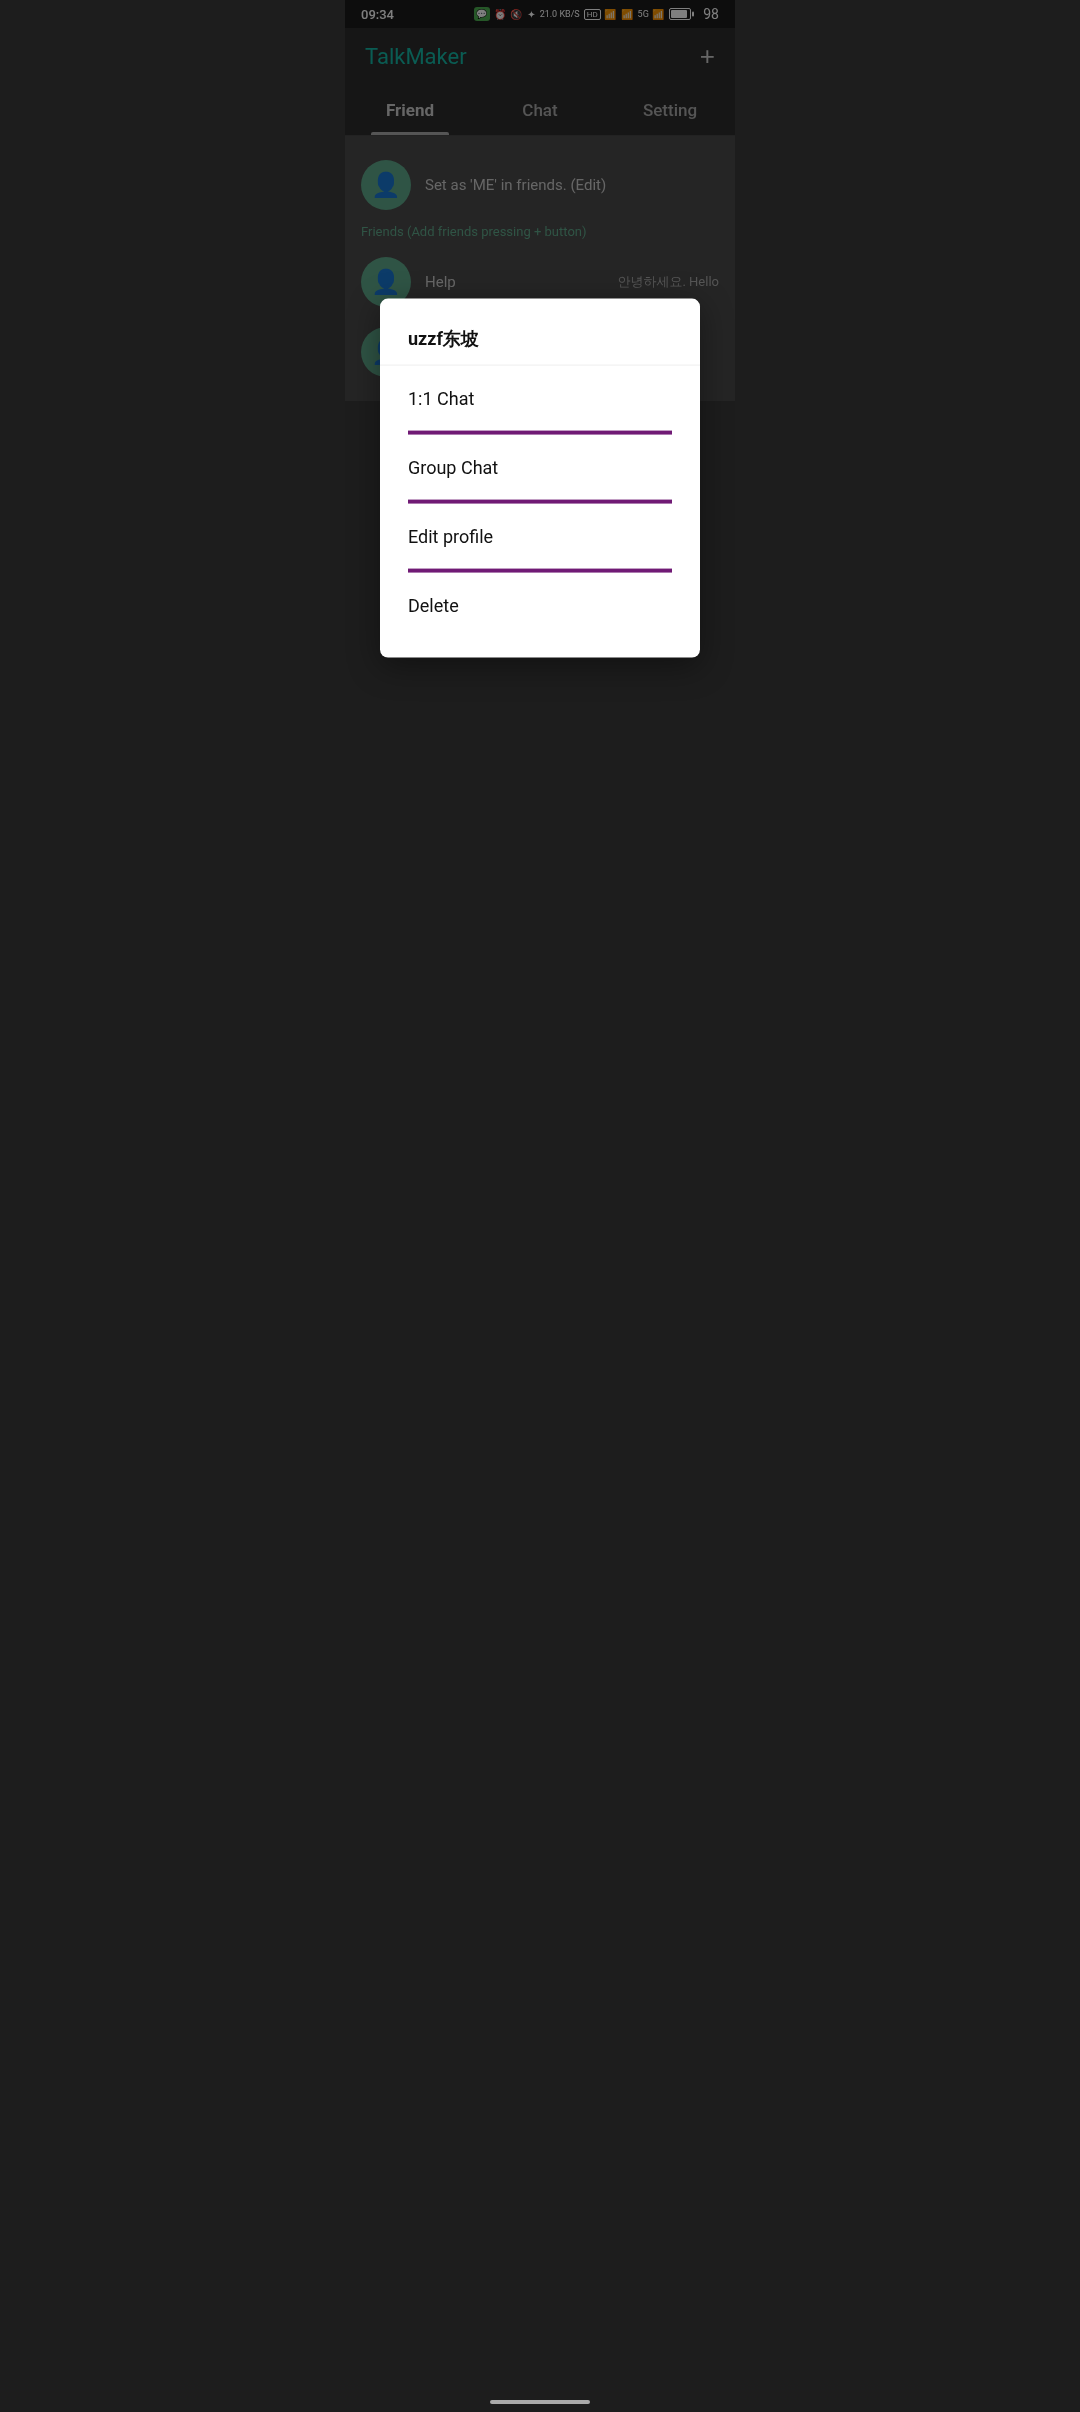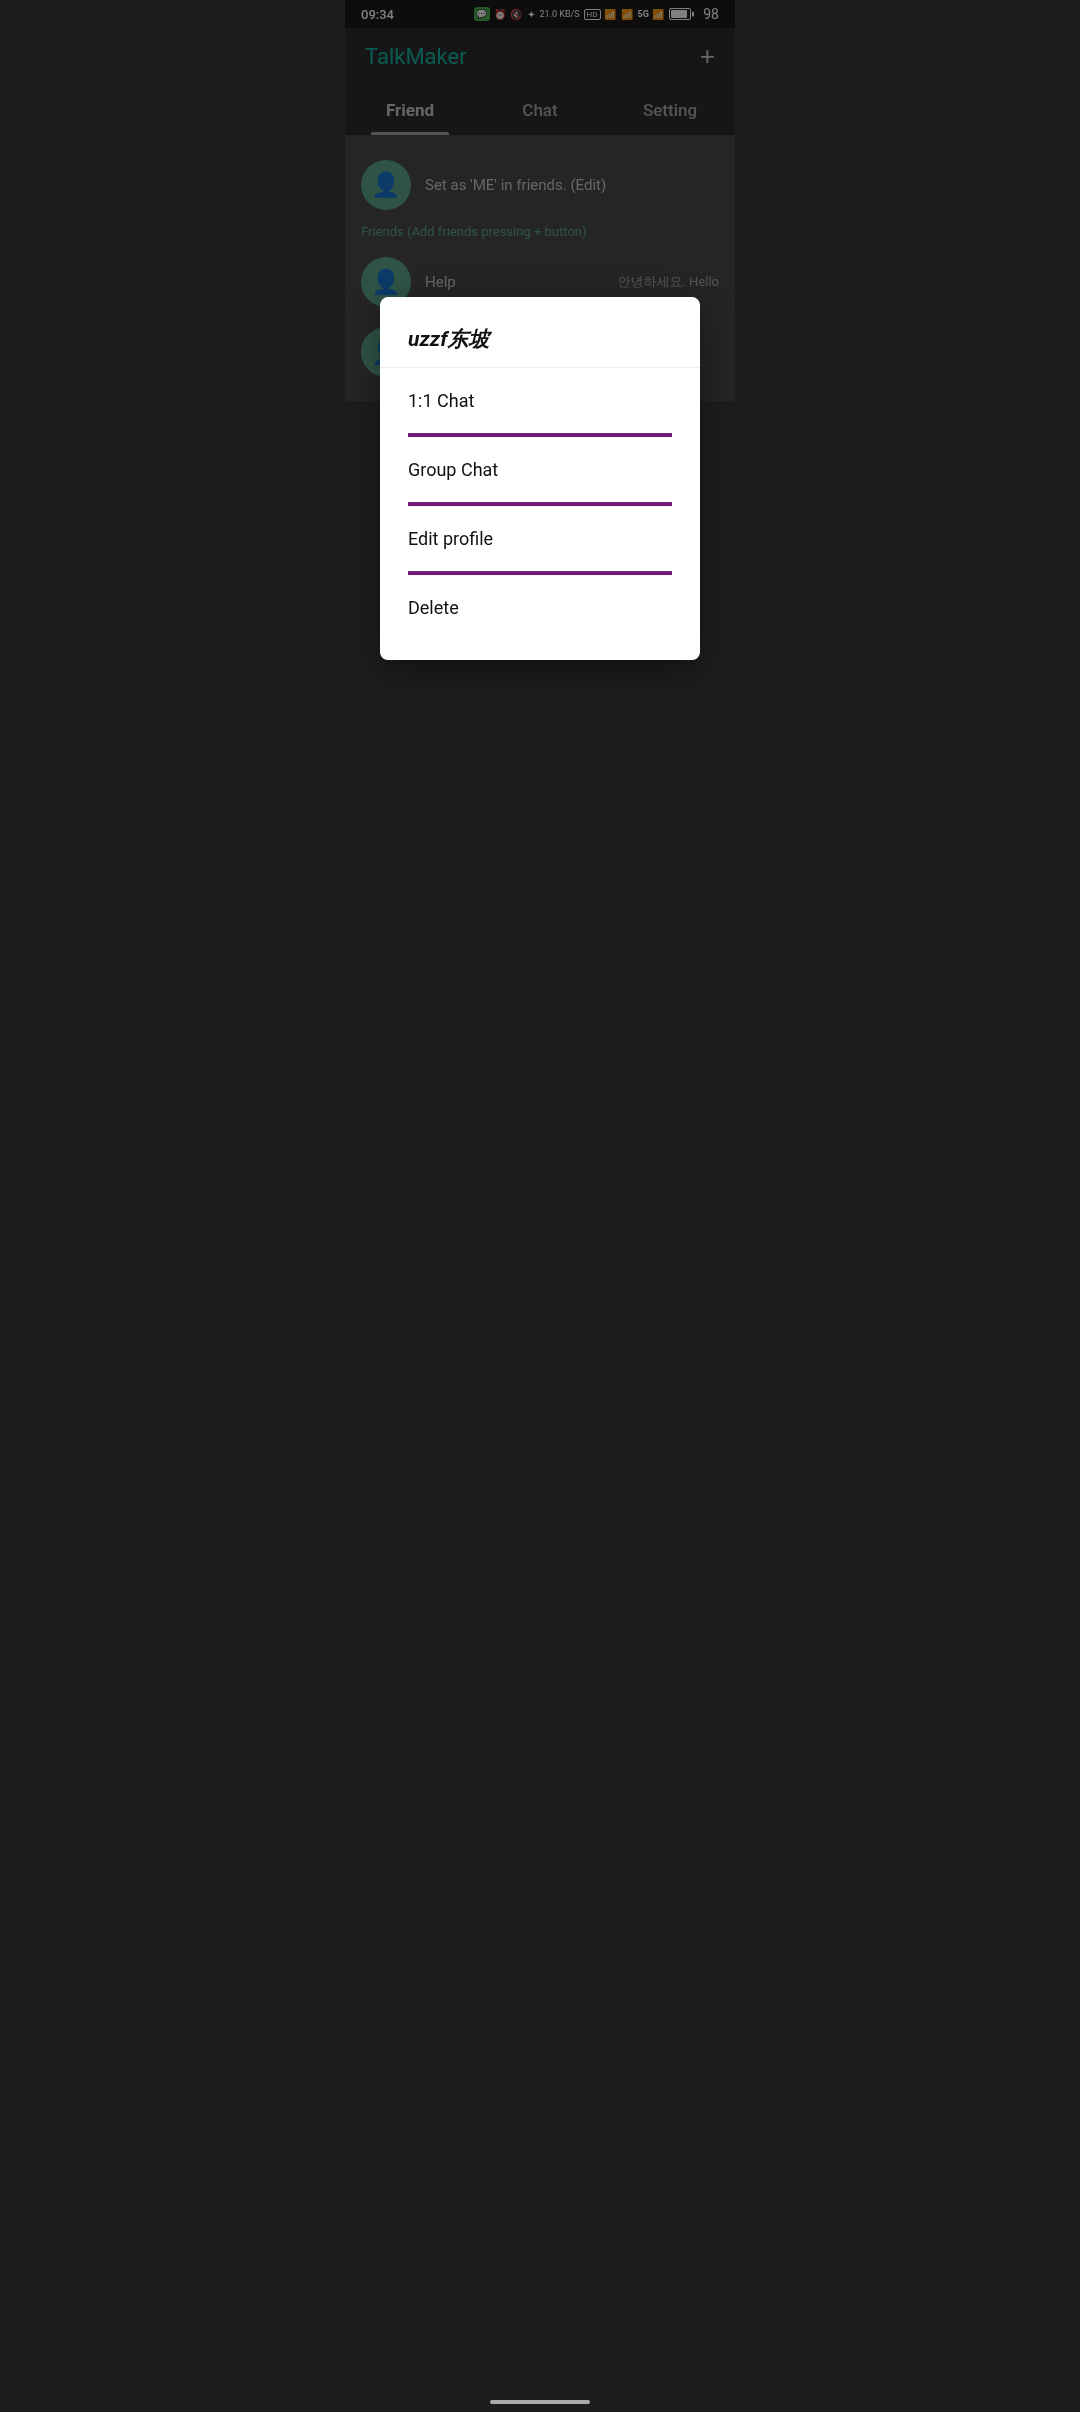--- a/index.html
+++ b/index.html
@@ -218,25 +218,24 @@
       left: 50%;
       transform: translate(-50%, -38%);
       background: white;
       border-radius: 8px;
       width: 320px;
       padding: 28px 28px 20px;
       z-index: 200;
       box-shadow: 0 8px 32px rgba(0,0,0,0.4);
     }
     .popup-title {
-      font-size: 21px;
+      font-size: 18px;
       font-weight: 700;
       color: #111;
       margin-bottom: 14px;
-      font-style: italic;
     }
     .popup-divider {
       height: 1px;
       background: #eeeeee;
       margin: 0 -28px;
     }
     .popup-menu-item {
       padding: 22px 0;
       font-size: 18px;
       color: #111;
@@ -283,21 +282,21 @@
   <span class="status-time">09:34</span>
   <div class="status-icons">
     <span class="chat-status-icon"></span>
     <span class="status-icon-item">⏰</span>
     <span class="status-icon-item">🔇</span>
     <span class="status-icon-item">✦</span>
     <span class="status-icon-item" style="font-size:9px;">21.0 KB/S</span>
     <span class="status-icon-item" style="border:1px solid white;padding:0 2px;font-size:8px;border-radius:2px;">HD</span>
     <span class="status-icon-item">📶</span>
     <span class="status-icon-item">📶</span>
-    <span class="status-icon-item" style="font-size:9px;font-weight:bold;">5G</span>
+    <span class="status-icon-item" style="font-size:9px;font-weight:normal;">5G</span>
     <span class="status-icon-item">📶</span>
     <span class="status-icon-item">
       <span class="battery-icon">
           <span class="battery-fill"></span>
         </span>
     </span>
     <span class="status-icon-item" style="font-size:14px;padding-left:8px;">98</span>
   </div>
 </div>
 

